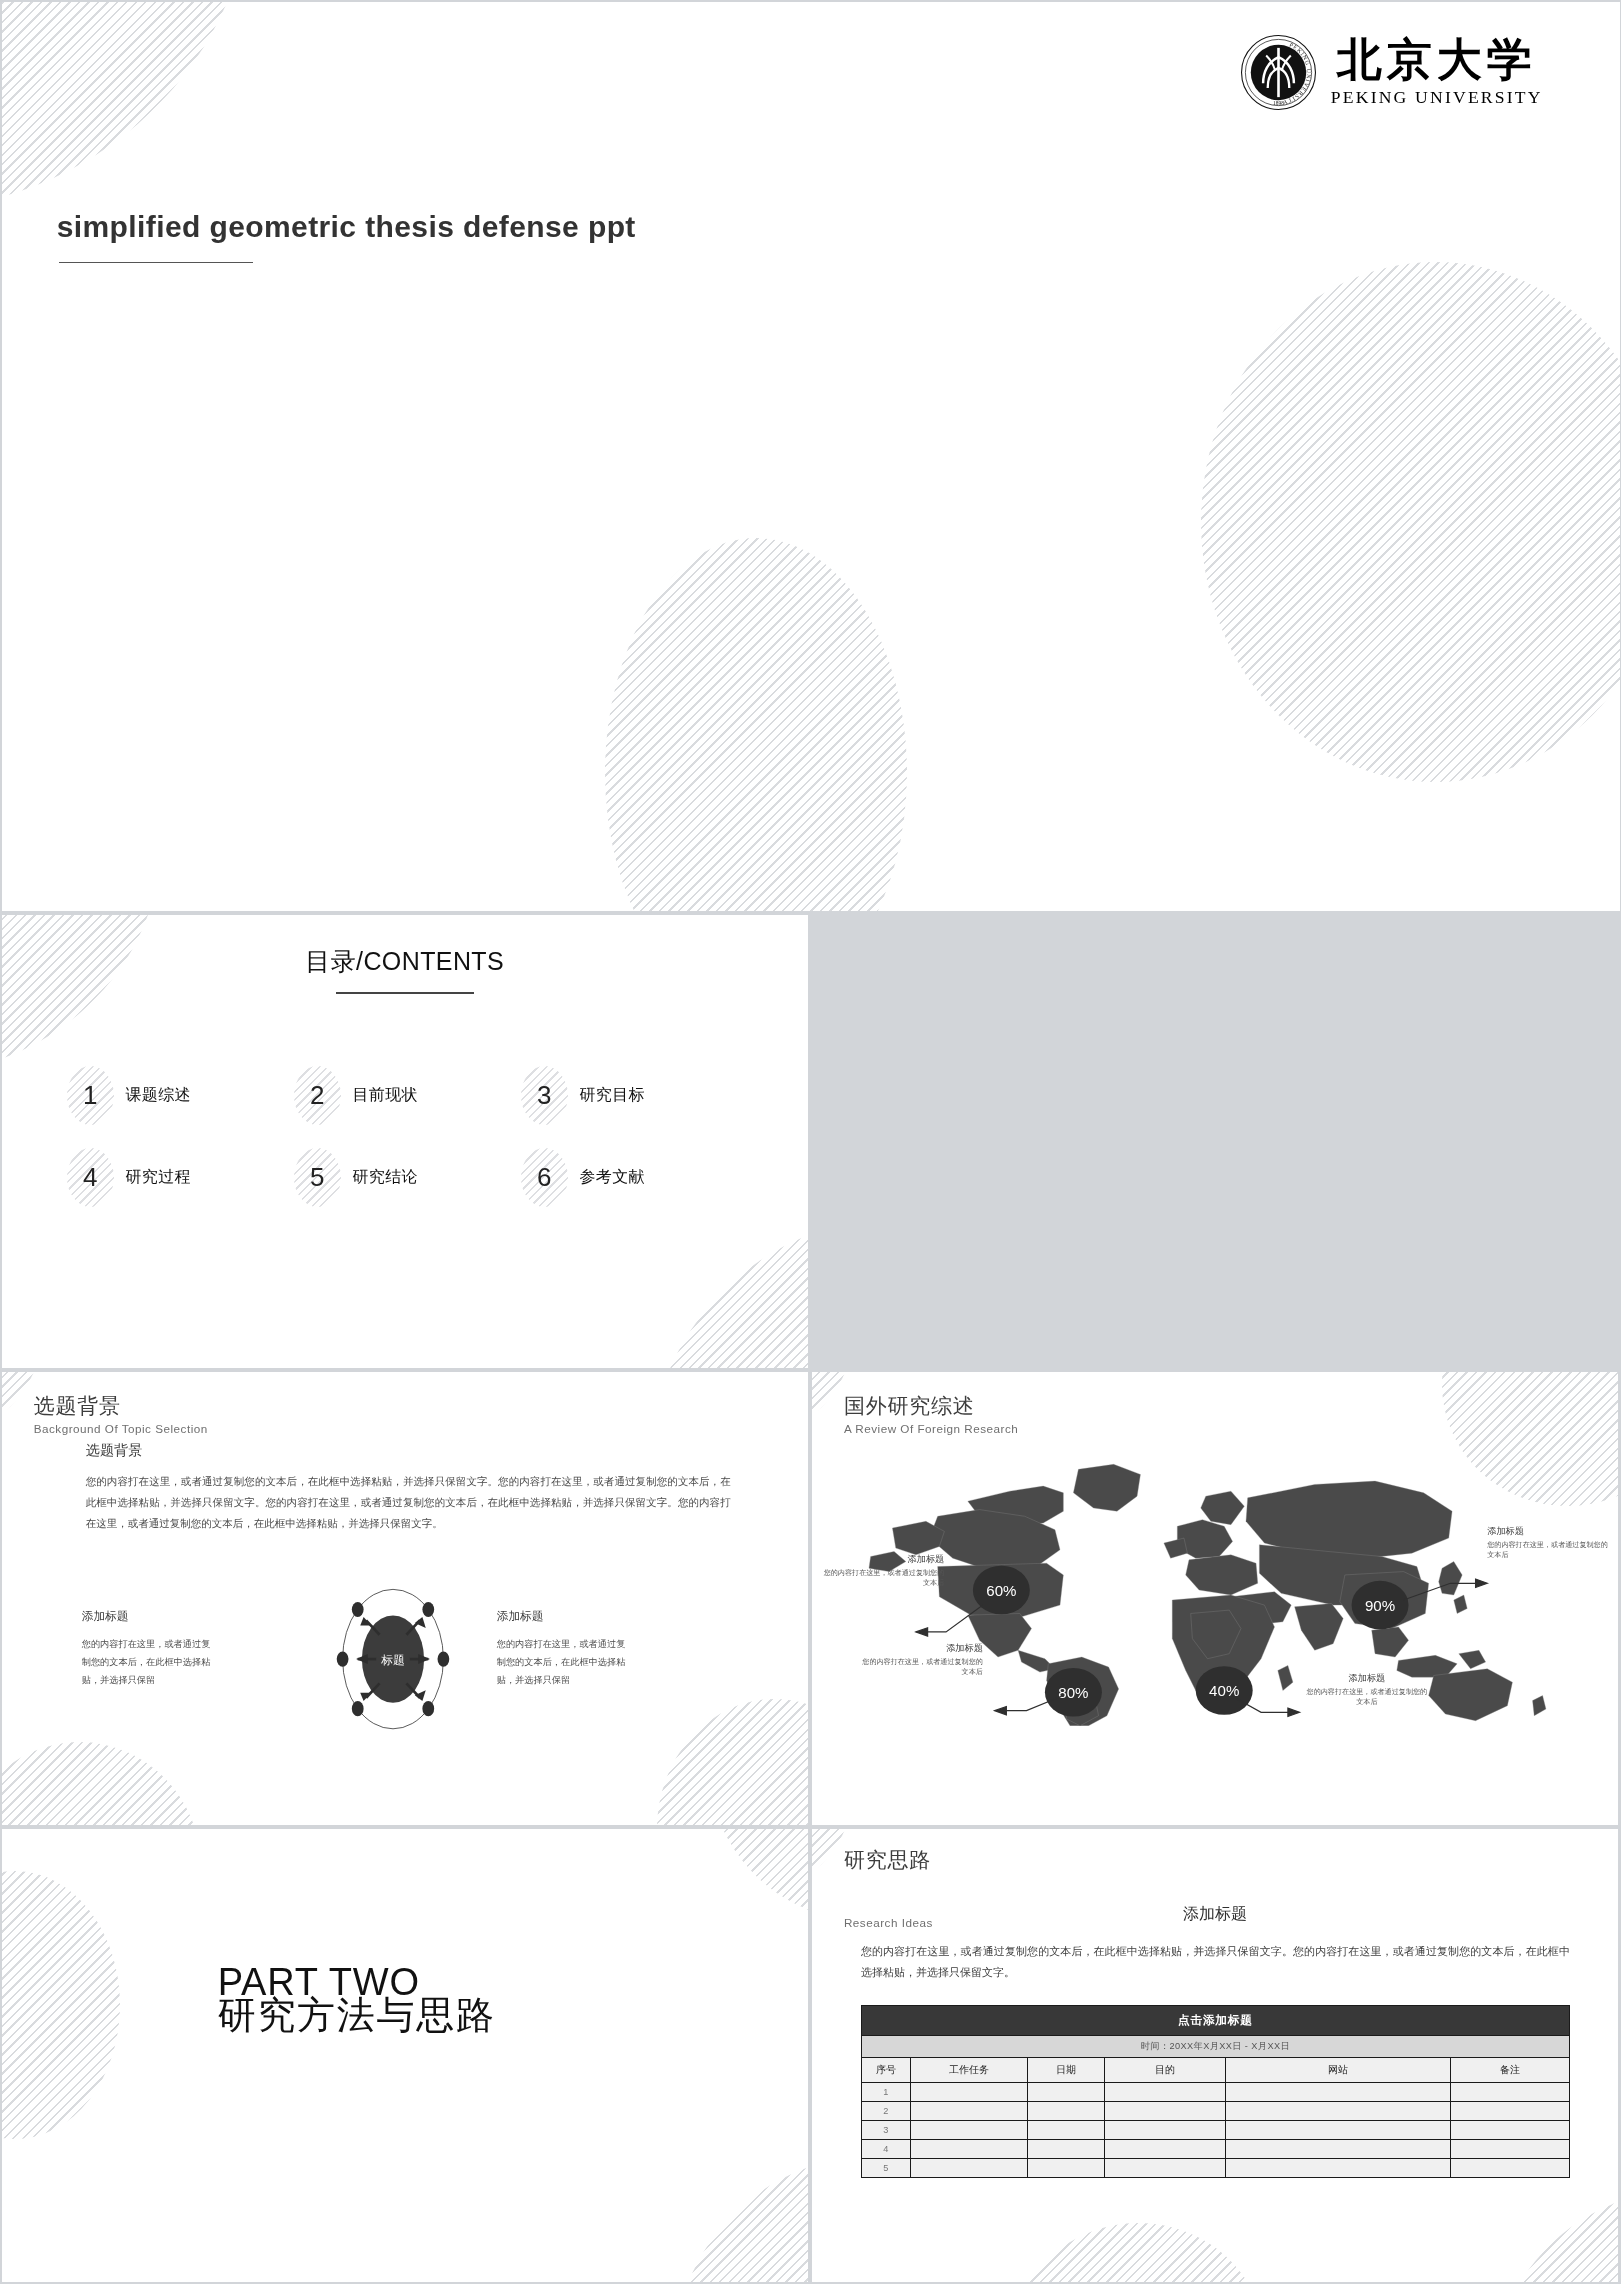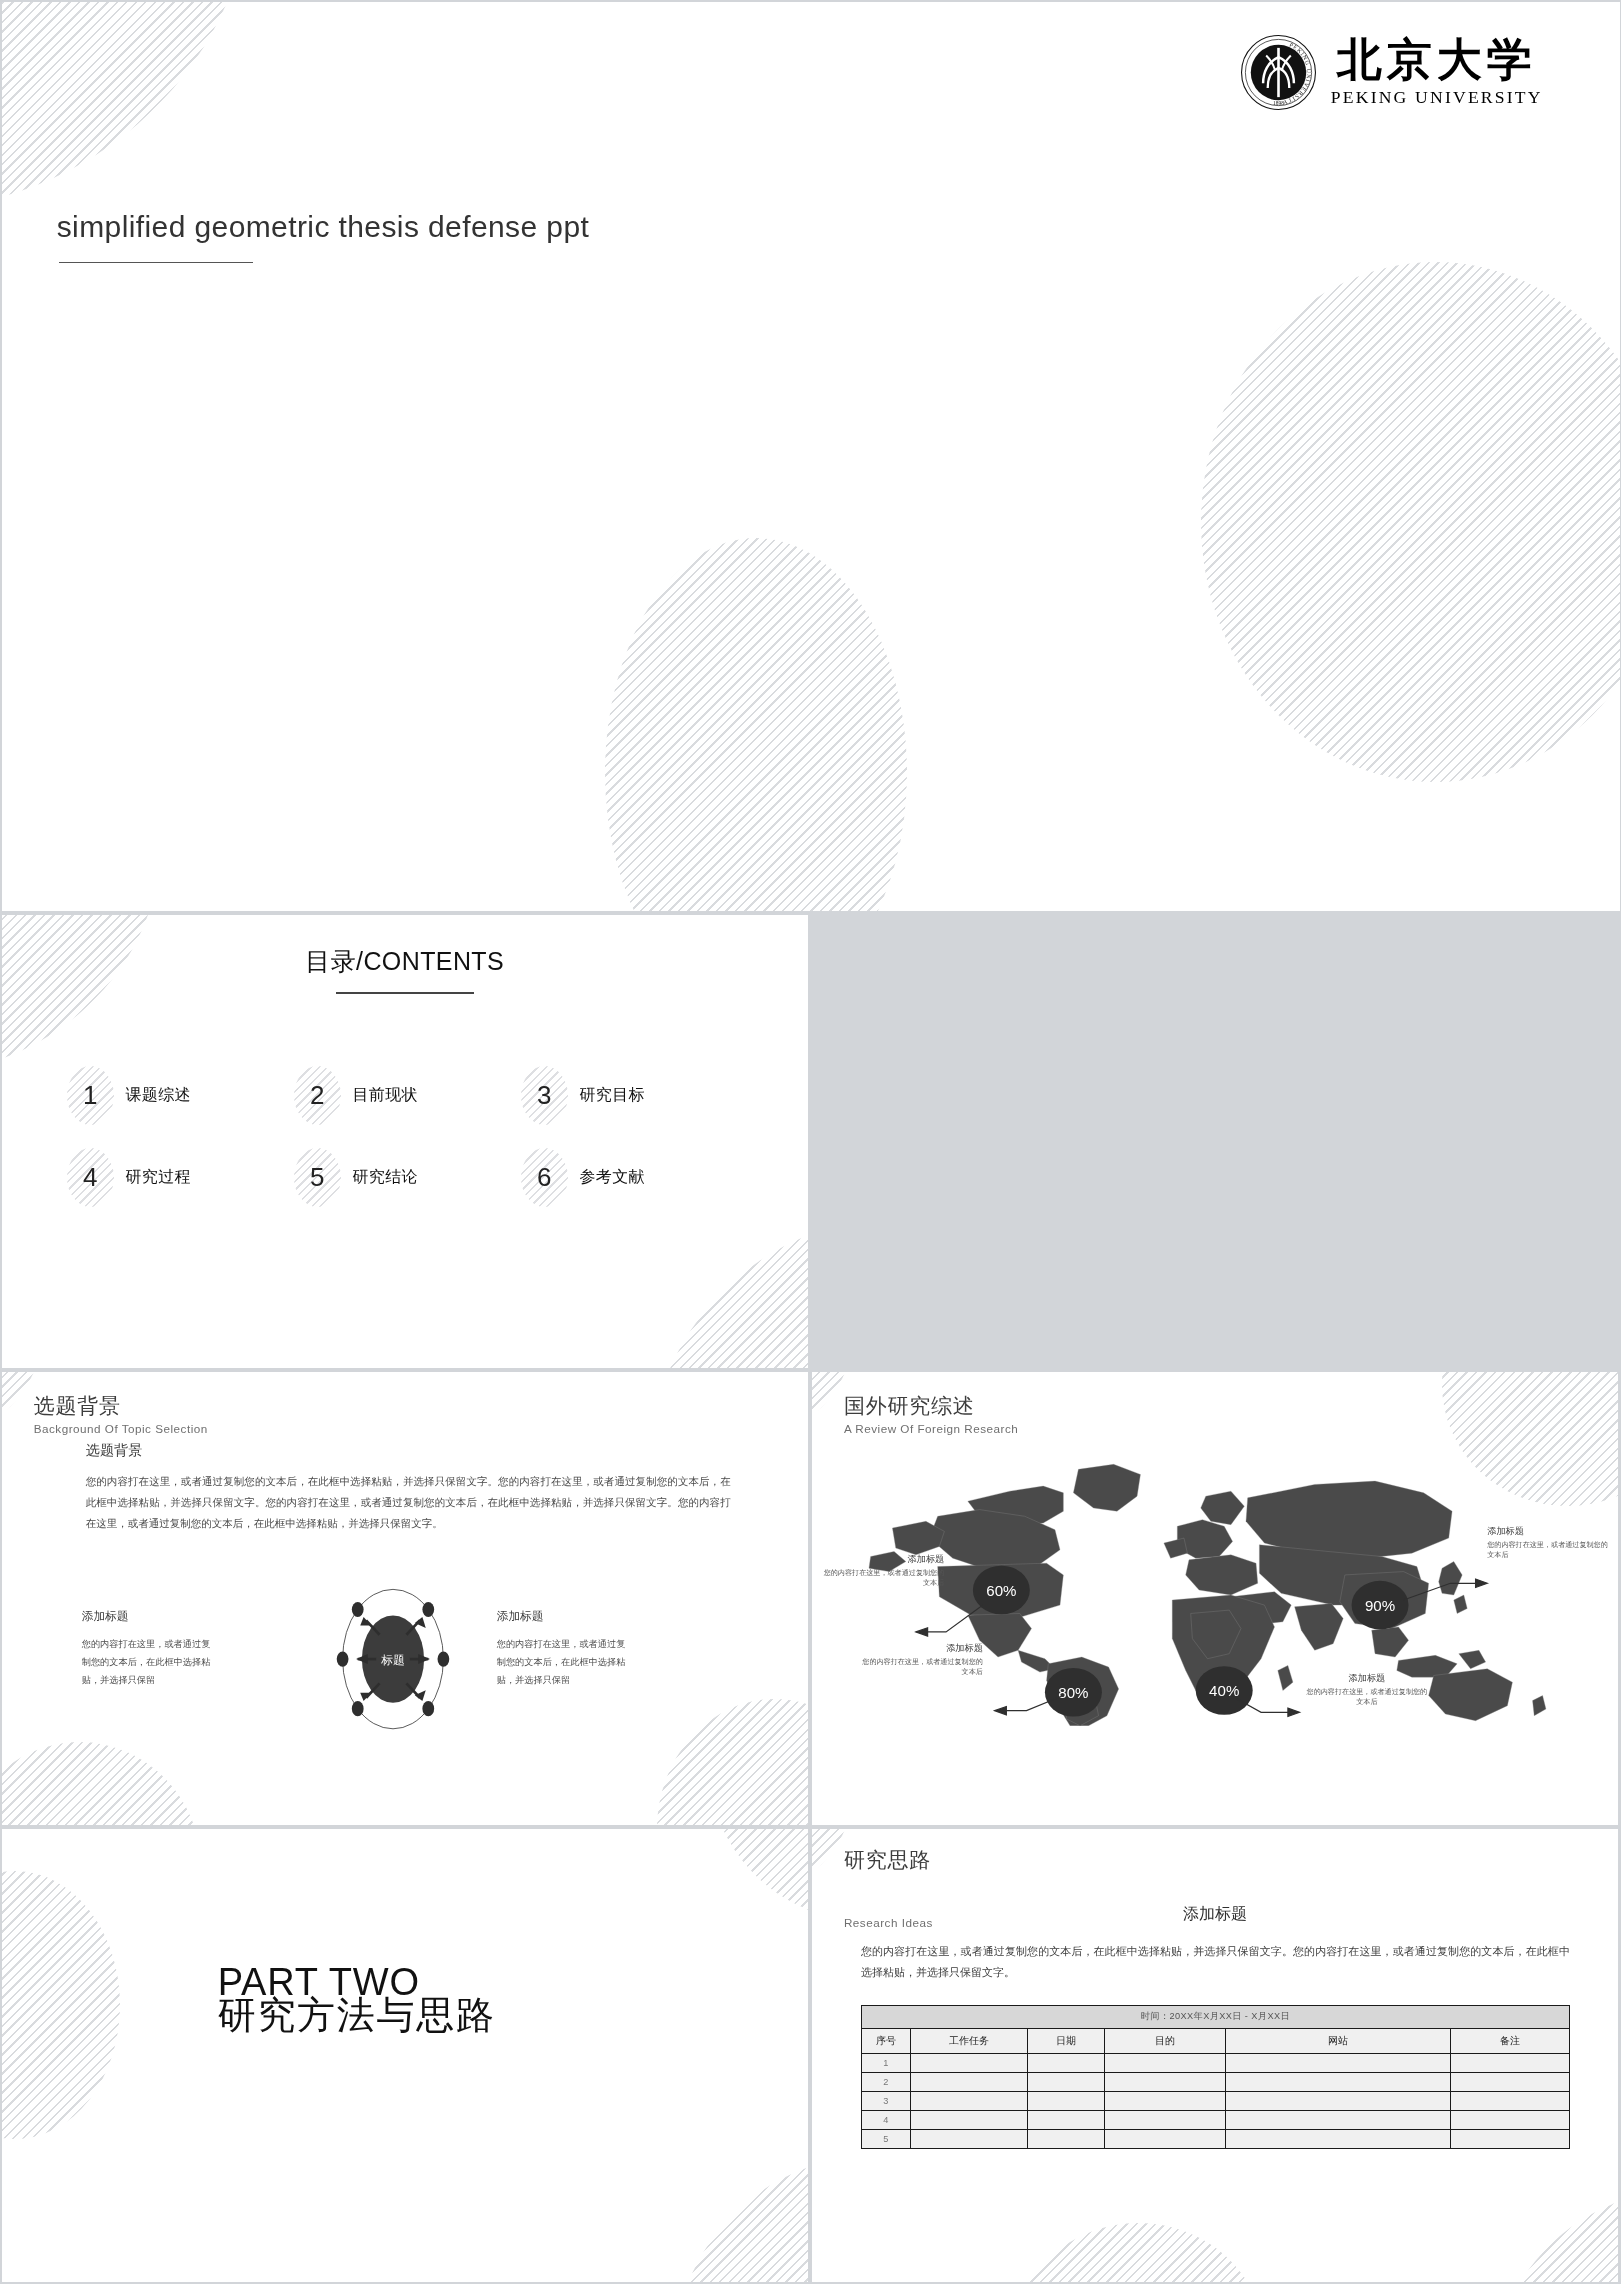--- a/index.html
+++ b/index.html
@@ -48,21 +48,21 @@
   .s1-wordmark { display: flex; flex-direction: column; align-items: center; }
   .s1-cn { font-family: "DejaVu Serif", serif; font-weight: bold; font-size: 45px; letter-spacing: 5px; line-height: 1; color: #000; }
   .s1-en { font-family: "Liberation Serif", serif; font-size: 17.6px; letter-spacing: 2.2px; color: #000; margin-top: 5px; }
 
   .s1-title {
     position: absolute; left: 55px; top: 141px;
     font-size: 50px; font-weight: 300; color: #111; letter-spacing: 0.8px;
   }
   .s1-sub {
     position: absolute; left: 55px; top: 208px;
-    font-size: 30px; font-weight: 400; color: #333; letter-spacing: 0.4px;
+    font-size: 30px; font-weight: 700; color: #333; letter-spacing: 0.4px;
   }
   .s1-rule {
     position: absolute; left: 57px; top: 260px;
     width: 194px; height: 1.7px; background: #555;
   }
   .s1-list { position: absolute; left: 57px; top: 315px; }
   .s1-item { display: flex; align-items: center; height: 42px; margin-bottom: 1.7px; }
   .s1-bullet { width: 12.6px; height: 12.6px; background: #111; margin-right: 17.6px; flex: none; }
   .s1-itext { font-size: 22px; color: #222; letter-spacing: 0.4px; }
 
@@ -374,20 +374,23 @@
 
       <div class="hd-cn" style="left:32px;top:17px;">研究思路</div>
       <div class="hd-en" style="left:32px;top:47px;margin-top:40px;">Research Ideas</div>
 
       <div class="s6-h">添加标题</div>
       <div class="s6-p">您的内容打在这里，或者通过复制您的文本后，在此框中选择粘贴，并选择只保留文字。您的内容打在这里，或者通过复制您的文本后，在此框中选择粘贴，并选择只保留文字。</div>
 
       <table class="s6-table">
         <tbody>
           <tr>
+            <td class="band-title" colspan="6">点击添加标题</td>
+          </tr>
+          <tr>
             <td class="band-time" colspan="6">时间：20XX年X月XX日 - X月XX日</td>
           </tr>
           <tr>
             <th style="width:49px;">序号</th>
             <th style="width:117px;">工作任务</th>
             <th style="width:77px;">日期</th>
             <th style="width:121px;">目的</th>
             <th style="width:225px;">网站</th>
             <th>备注</th>
           </tr>

